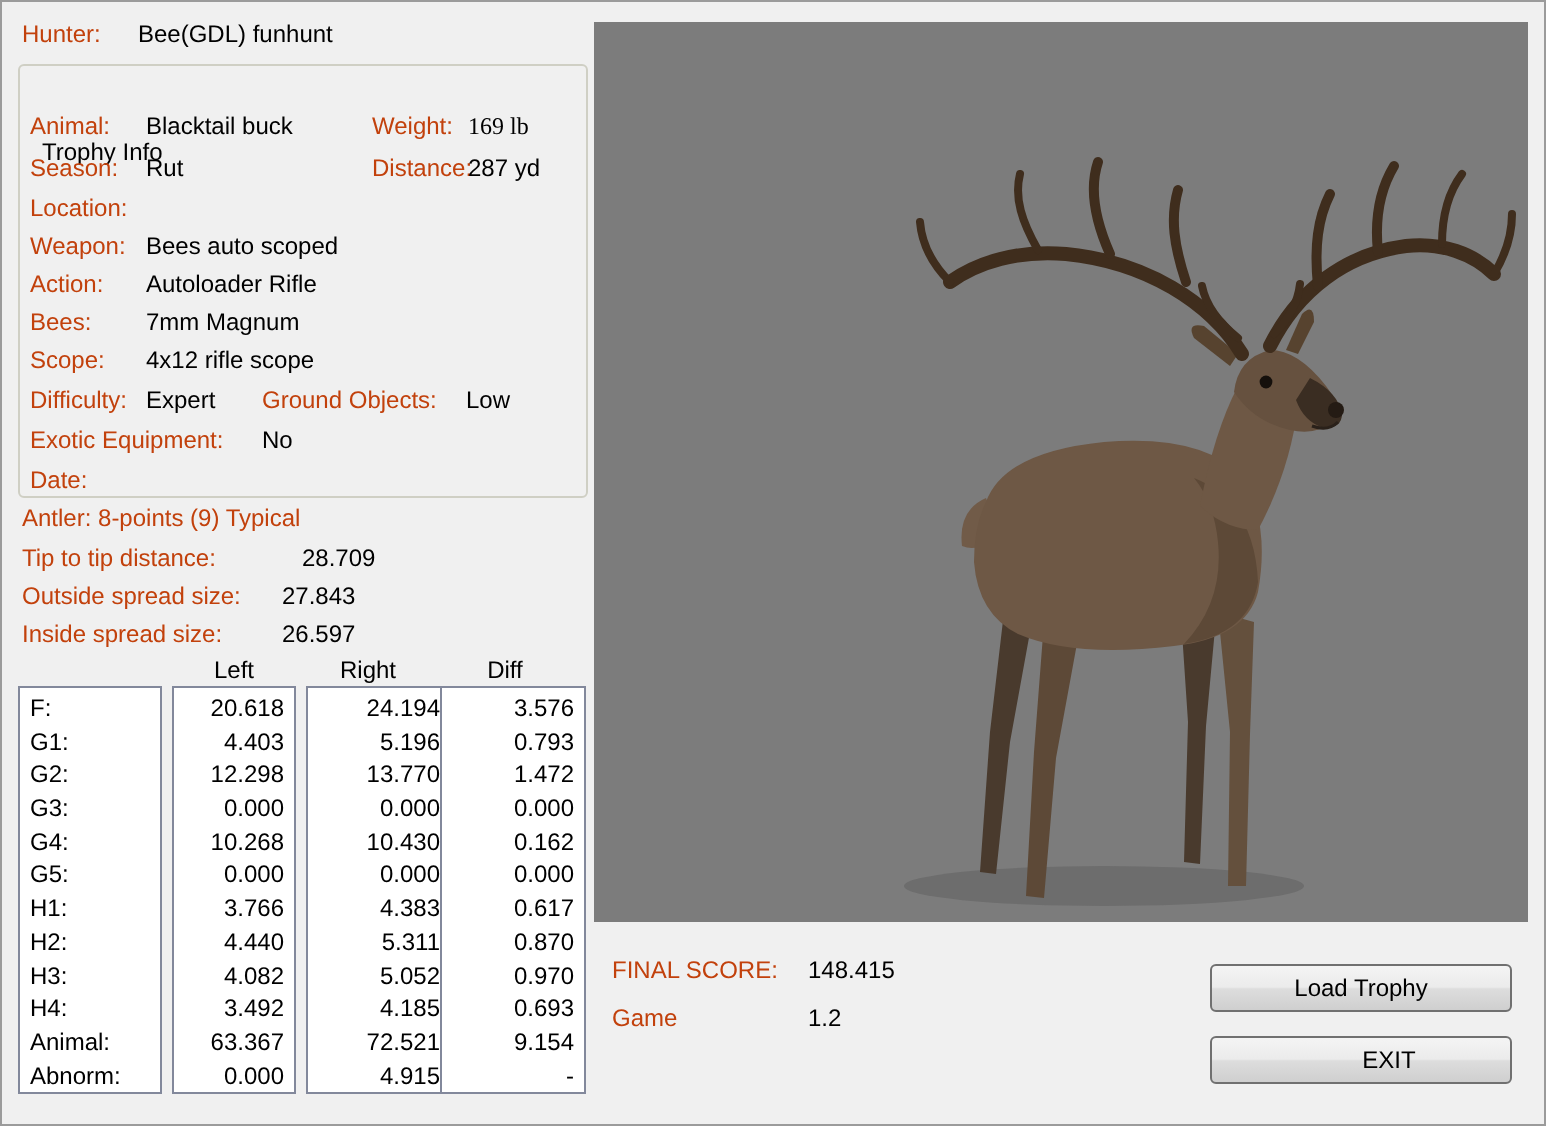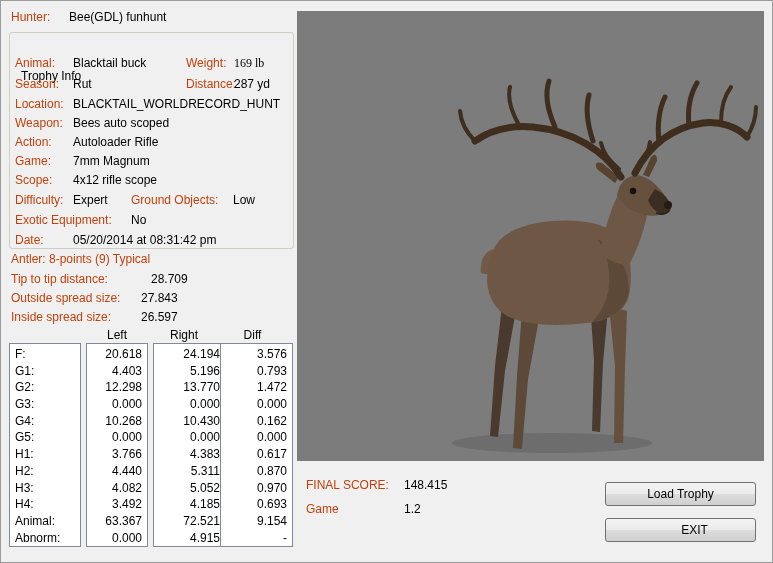--- a/index.html
+++ b/index.html
@@ -50,44 +50,42 @@
   <span class="abs" style="left:72px;  top:55px;">Blacktail buck</span>
   <span class="abs lbl" style="left:185px; top:55px;">Weight:</span>
   <span class="abs" style="left:233px; top:55px;font-family:Liberation Serif, serif;">169 lb</span>
 
   <span class="abs lbl" style="left:14px;  top:76px;">Season:</span>
   <span class="abs" style="left:72px;  top:76px;">Rut</span>
   <span class="abs lbl" style="left:185px; top:76px;">Distance:</span>
   <span class="abs" style="left:233px; top:76px;">287 yd</span>
 
   <span class="abs lbl" style="left:14px; top:96px;">Location:</span>
-  <span class="abs" style="left:72px; top:96px;">BLACKTAIL_WORLDRECORD_HUNT</span>
 
   <span class="abs lbl" style="left:14px; top:115px;">Weapon:</span>
   <span class="abs" style="left:72px; top:115px;">Bees auto scoped</span>
 
   <span class="abs lbl" style="left:14px; top:134px;">Action:</span>
   <span class="abs" style="left:72px; top:134px;">Autoloader Rifle</span>
 
-  <span class="abs lbl" style="left:14px; top:153px;">Game:</span>
+  <span class="abs lbl" style="left:14px; top:153px;">Bees:</span>
   <span class="abs" style="left:72px; top:153px;">7mm Magnum</span>
 
   <span class="abs lbl" style="left:14px; top:172px;">Scope:</span>
   <span class="abs" style="left:72px; top:172px;">4x12 rifle scope</span>
 
   <span class="abs lbl" style="left:14px;  top:192px;">Difficulty:</span>
   <span class="abs" style="left:72px;  top:192px;">Expert</span>
   <span class="abs lbl" style="left:130px; top:192px;">Ground Objects:</span>
   <span class="abs" style="left:232px; top:192px;">Low</span>
 
   <span class="abs lbl" style="left:14px;  top:212px;">Exotic Equipment:</span>
   <span class="abs" style="left:130px; top:212px;">No</span>
 
   <span class="abs lbl" style="left:14px; top:232px;">Date:</span>
-  <span class="abs" style="left:72px; top:232px;">05/20/2014 at 08:31:42 pm</span>
 
   <span class="abs lbl" style="left:10px; top:251px;">Antler: 8-points (9) Typical</span>
 
   <span class="abs lbl" style="left:10px;  top:271px;">Tip to tip distance:</span>
   <span class="abs" style="left:150px; top:271px;">28.709</span>
 
   <span class="abs lbl" style="left:10px;  top:290px;">Outside spread size:</span>
   <span class="abs" style="left:140px; top:290px;">27.843</span>
 
   <span class="abs lbl" style="left:10px;  top:309px;">Inside spread size:</span>

